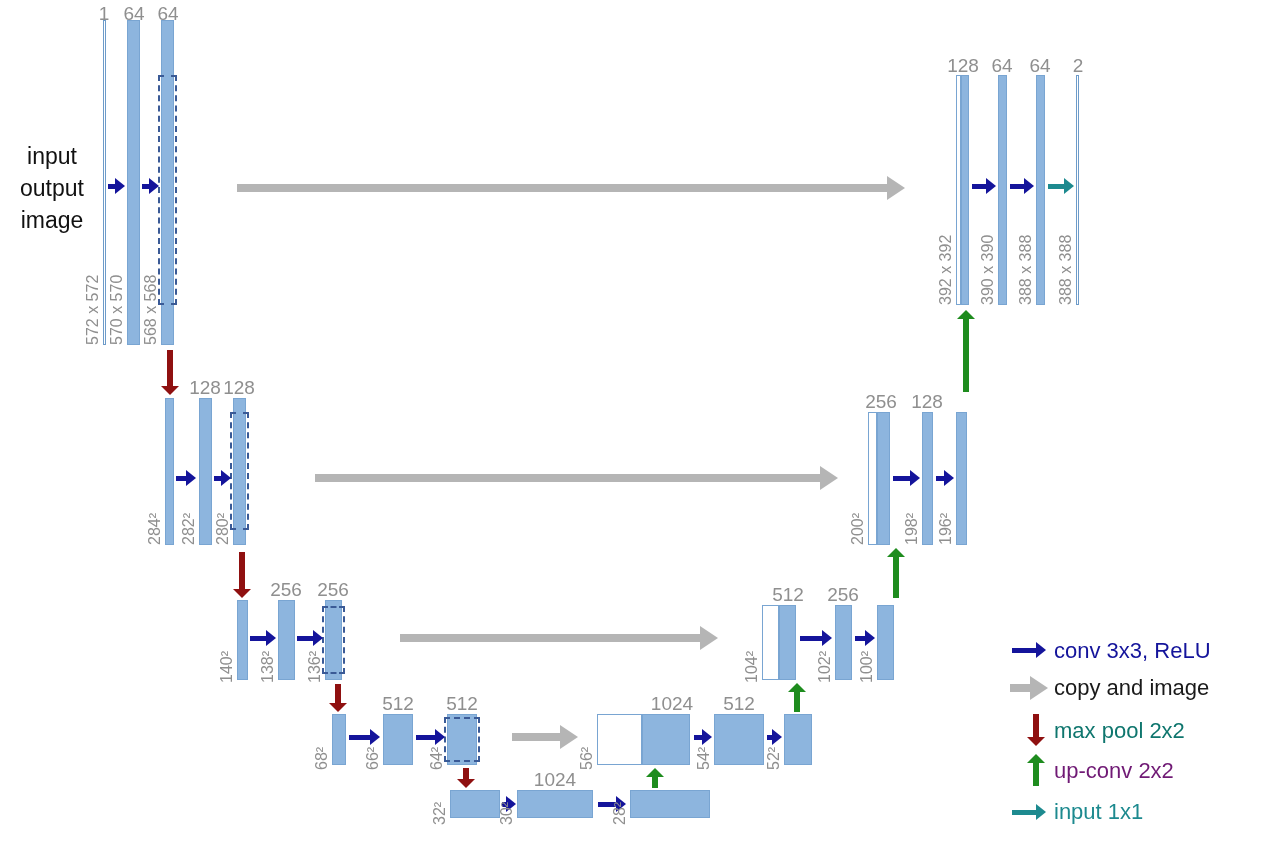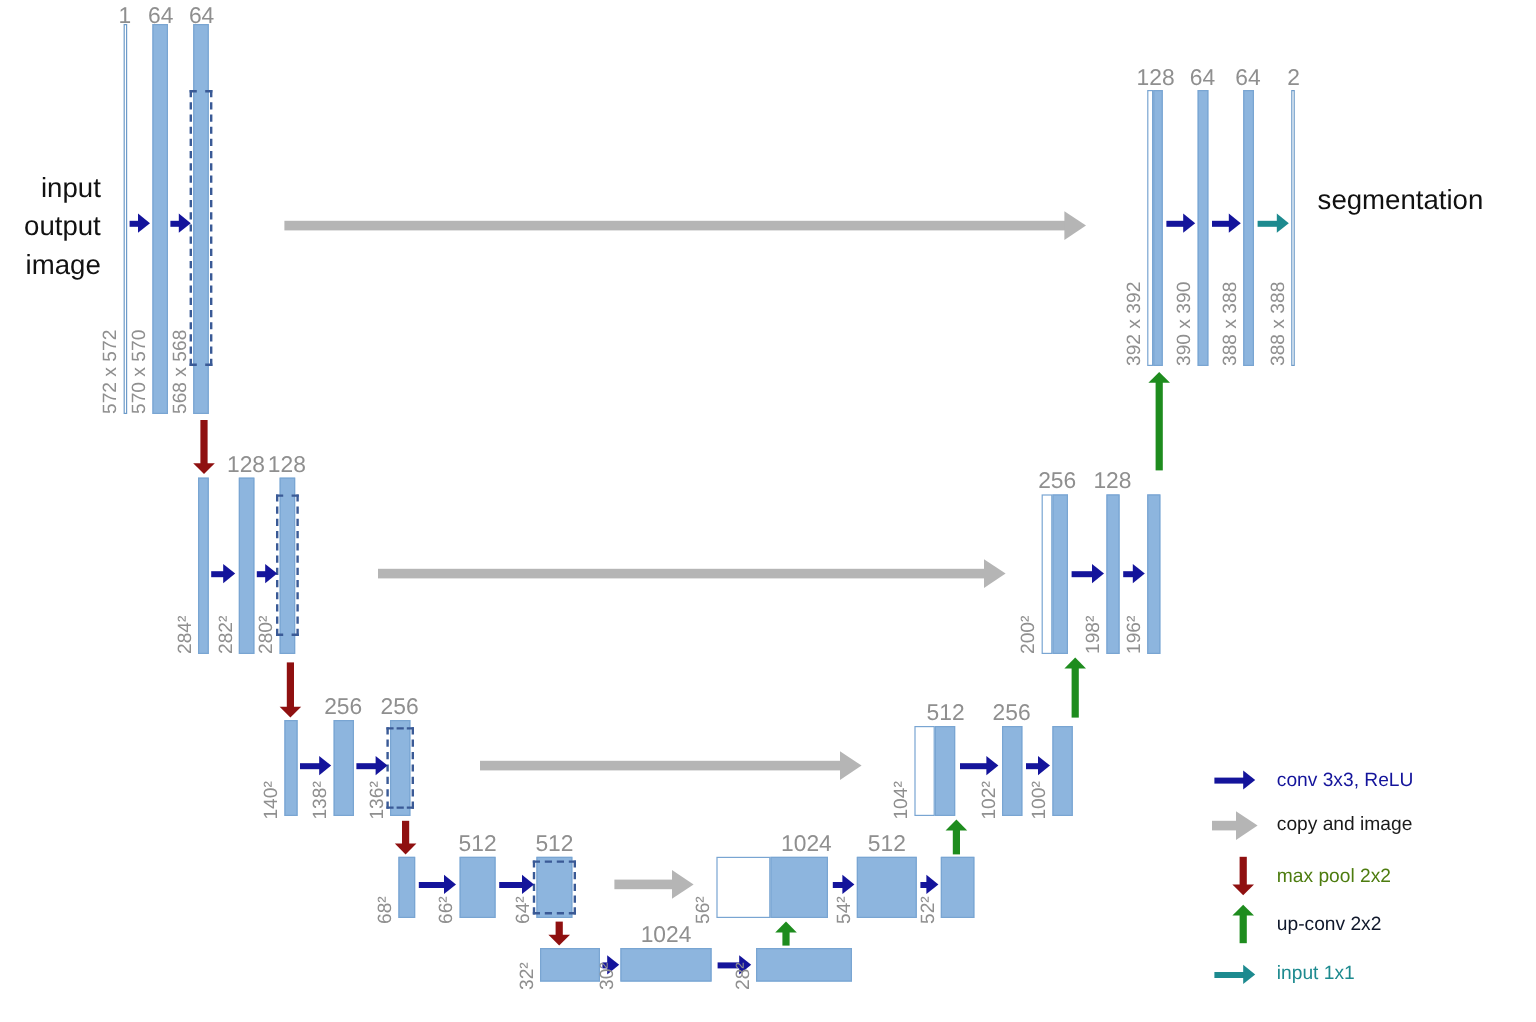--- a/index.html
+++ b/index.html
@@ -9,21 +9,21 @@
   i{display:block;}
   .fbox{position:absolute;background:#8db5de;border:1px solid #79a5d2;box-sizing:border-box;}
   .wbox{position:absolute;background:#ffffff;border:1px solid #79a5d2;box-sizing:border-box;}
   .thinbox{position:absolute;background:#ffffff;border:1px solid #6d9bc9;box-sizing:border-box;}
   .dash{position:absolute;border:2px dashed #3a5a96;box-sizing:border-box;}
   .chlabel{position:absolute;color:#8f8f8f;font-size:19px;line-height:20px;
            transform:translateX(-50%);white-space:nowrap;}
   .vlabel{position:absolute;color:#8f8f8f;font-size:16px;line-height:16px;white-space:nowrap;
           transform-origin:0 100%;transform:rotate(-90deg);}
   .iotext{position:absolute;color:#111;font-size:23px;line-height:32px;}
-  .legtext{position:absolute;font-size:16px;line-height:26px;white-space:nowrap;margin-left:10px;}
+  .legtext{position:absolute;font-size:22px;line-height:26px;white-space:nowrap;}
   .arr{position:absolute;}
   .arr-r{height:16px;}
   .arr-r .b{position:absolute;left:0;right:9px;top:50%;height:5px;margin-top:-2.5px;background:var(--c);}
   .arr-r .h{position:absolute;right:0;top:50%;margin-top:-8px;width:0;height:0;
             border-left:10px solid var(--c);border-top:8px solid transparent;border-bottom:8px solid transparent;}
   .arr-r.thick{height:24px;}
   .arr-r.thick .b{height:8px;margin-top:-4px;right:17px;}
   .arr-r.thick .h{margin-top:-12px;border-left:18px solid var(--c);
                   border-top:12px solid transparent;border-bottom:12px solid transparent;}
   .arr-v{width:18px;}
@@ -33,28 +33,27 @@
             border-top:9px solid var(--c);border-left:9px solid transparent;border-right:9px solid transparent;}
   .arr-u .b{bottom:0;top:8px;}
   .arr-u .h{position:absolute;top:0;left:50%;margin-left:-9px;width:0;height:0;
             border-bottom:9px solid var(--c);border-left:9px solid transparent;border-right:9px solid transparent;}
 </style>
 </head>
 <body>
 
 <div class="canvas">
 
-  <div class="iotext" style="left:0;top:140px;width:84px;text-align:right;">
+  <div class="iotext" style="left:10px;top:140px;width:84px;text-align:center;">
     <div>input</div>
     <div>output</div>
     <div>image</div>
   </div>
 
   <div class="iotext" style="left:1098px;top:150px;">
-    <div>segmentation</div>
   </div>
 
   <span class="chlabel" style="left:104px;top:4px;">1</span>
   <span class="chlabel" style="left:134px;top:4px;">64</span>
   <span class="chlabel" style="left:168px;top:4px;">64</span>
   <div class="thinbox" style="left:103px;top:20px;width:3px;height:325px;"></div>
   <div class="fbox" style="left:127px;top:20px;width:13px;height:325px;"></div>
   <div class="fbox" style="left:161px;top:20px;width:13px;height:325px;"></div>
   <div class="dash" style="left:158px;top:75px;width:19px;height:230px;"></div>
   <div class="arr arr-r" style="left:108px;top:178px;width:17px;--c:#14149b;">
@@ -280,27 +279,27 @@
     <div class="arr arr-r thick" style="left:1010px;top:676px;width:38px;--c:#b5b5b5;">
         <i class="b"></i>
         <i class="h"></i>
       </div>
     <span class="legtext" style="left:1054px;top:675px;color:#1a1a1a;">copy and image</span>
 
     <div class="arr arr-v arr-d" style="left:1027px;top:714px;height:32px;--c:#8f1010;">
         <i class="b"></i>
         <i class="h"></i>
       </div>
-    <span class="legtext" style="left:1054px;top:718px;color:#4d7c0f;">max pool 2x2</span>
+    <span class="legtext" style="left:1054px;top:718px;color:#0f766e;">max pool 2x2</span>
 
     <div class="arr arr-v arr-u" style="left:1027px;top:754px;height:32px;--c:#1e8c1e;">
         <i class="b"></i>
         <i class="h"></i>
       </div>
-    <span class="legtext" style="left:1054px;top:758px;color:#0f172a;">up-conv 2x2</span>
+    <span class="legtext" style="left:1054px;top:758px;color:#701a75;">up-conv 2x2</span>
 
     <div class="arr arr-r" style="left:1012px;top:804px;width:34px;--c:#1d8a8f;">
         <i class="b"></i>
         <i class="h"></i>
       </div>
     <span class="legtext" style="left:1054px;top:799px;color:#1d8a8f;">input 1x1</span>
   </div>
 
 </div>
 

